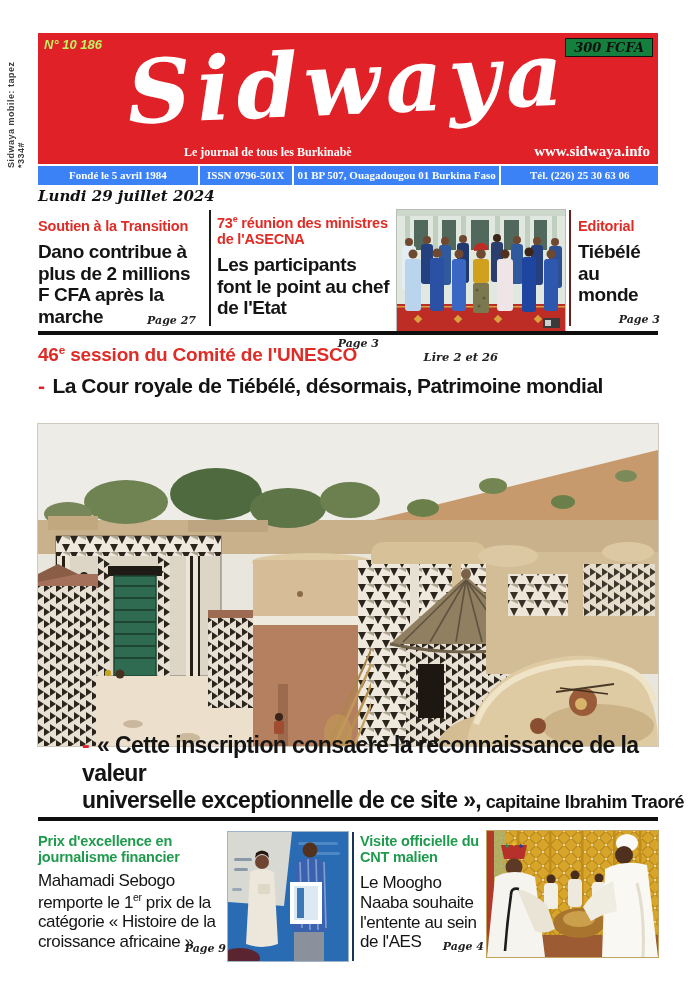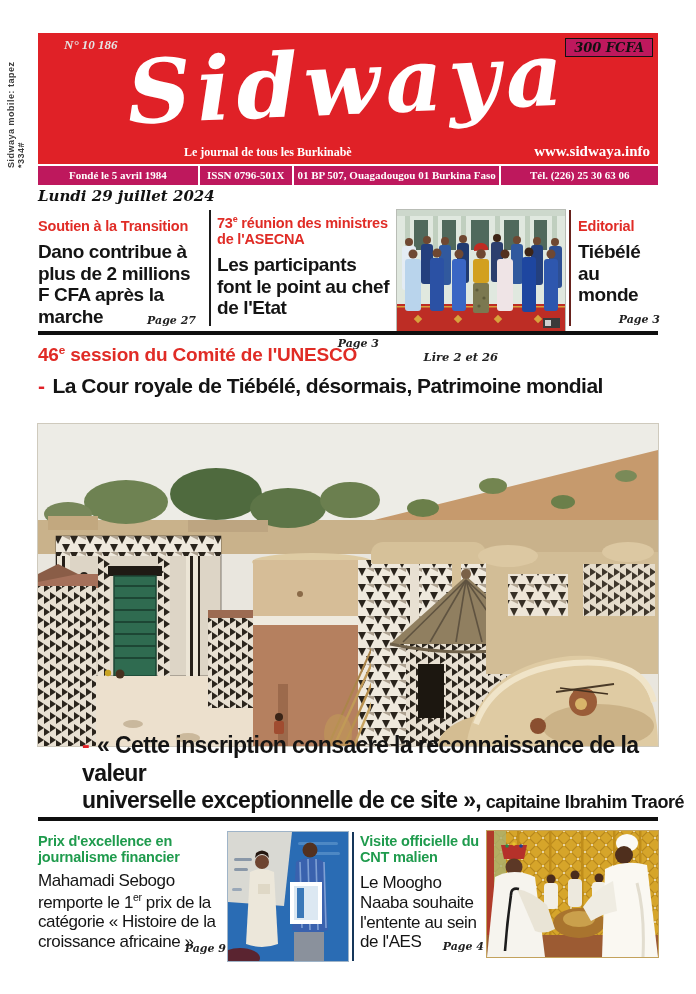--- a/index.html
+++ b/index.html
@@ -7,35 +7,35 @@
           font-family:"Liberation Sans", sans-serif; overflow:hidden; }
 
   
   .vnote { position:absolute; left:6px; top:36px; height:132px;
            writing-mode:vertical-rl; transform:rotate(180deg);
            font-size:9px; font-weight:bold; color:#3c3c3c; letter-spacing:.5px; }
 
   
   .masthead { position:absolute; left:38px; top:33px; width:620px; height:131px;
               background:#e02127; }
-  .issue { position:absolute; left:26px; top:4px; color:#e5e5e5;
-           font-family:Liberation Serif, serif; font-style:italic; font-weight:bold; font-size:13px; }
-  .price { position:absolute; right:5px; top:5px; background:#be185d; color:#111;
+  .issue { position:absolute; left:6px; top:4px; color:#bef264;
+           font-family:Liberation Sans, sans-serif; font-style:italic; font-weight:bold; font-size:13px; }
+  .price { position:absolute; right:5px; top:5px; background:#15803d; color:#111;
            border:1.5px solid #111; padding:0 8px; line-height:17px;
            font-family:"DejaVu Serif", serif; font-style:italic; font-weight:bold; font-size:13px; }
   .logo { position:absolute; left:0; right:0; top:2px; text-align:center; color:#fff;
           font-family:"DejaVu Serif", serif; font-style:italic; font-weight:bold;
           font-size:88px; letter-spacing:6px; transform:rotate(-2.5deg); line-height:1.1; }
   .tagline { position:absolute; left:146px; bottom:4px; color:#fff;
              font-family:"Liberation Serif", serif; font-weight:bold; font-size:12px; }
   .website { position:absolute; right:8px; bottom:4px; color:#fff;
              font-family:"Liberation Serif", serif; font-weight:bold; font-size:15px;text-align:center; }
 
   .infobar { position:absolute; left:38px; top:166px; width:620px; height:19px;
-             background:#be185d; display:flex; }
+             background:#3b82f6; display:flex; }
   .infobar .cell { color:#fff; font-family:"Liberation Serif", serif; font-weight:bold;
                    font-size:11px; line-height:19px; text-align:center; overflow:hidden; white-space:nowrap; }
   .infobar .cell + .cell { border-left:2px solid #fff; }
   .c1{width:26%;} .c2{width:15%;} .c3{width:33.5%;} .c4{width:25.5%;}
 
   .dateline { position:absolute; left:38px; top:187px;
               font-family:"DejaVu Serif", serif; font-style:italic; font-weight:bold;
               font-size:15px; color:#111; }
 
   

